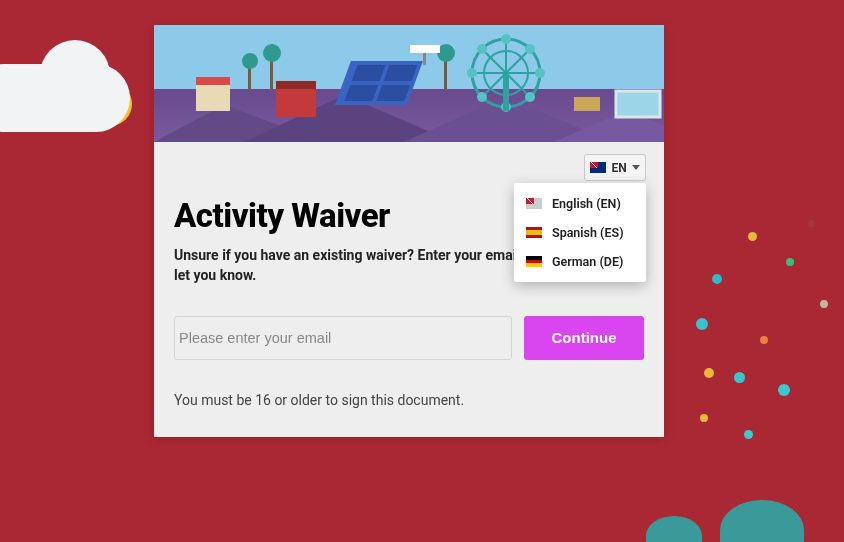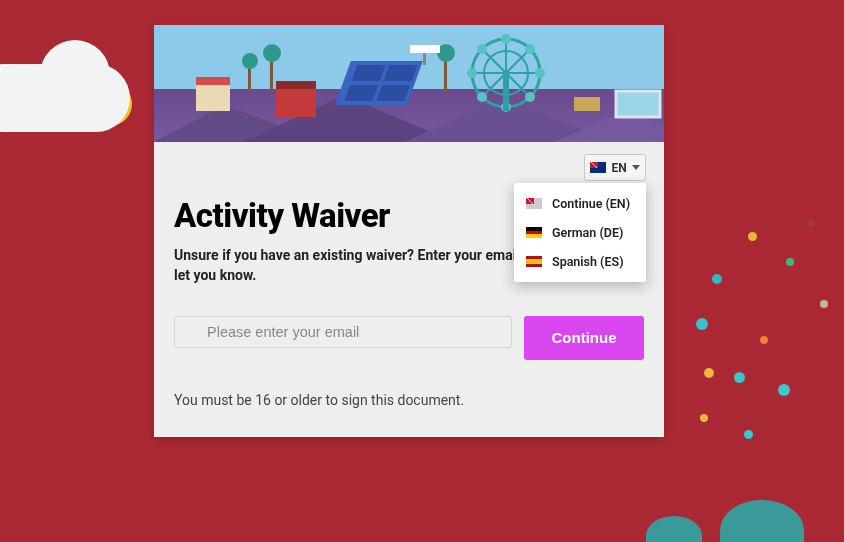--- a/index.html
+++ b/index.html
@@ -41,22 +41,22 @@
   }
   .lang-item { display:flex; align-items:center; gap:10px; padding:7px 12px; font-size:12.5px; font-weight:600; color:#222; cursor:pointer;}
   .flag { width:16px; height:11px; display:inline-block; background:#ccc; position:relative; flex:0 0 16px;}
   .flag-de{background:linear-gradient(#000 0 33%,#dd0000 33% 66%,#ffce00 66%);}
   .flag-es{background:linear-gradient(#aa151b 0 25%,#f1bf00 25% 75%,#aa151b 75%);}
 
   h1.title { font-size:33px; font-weight:800; color:#000000; margin-top:36px; letter-spacing:-0.5px;}
   p.sub { font-size:14px; font-weight:700; color:#222; margin-top:10px; line-height:1.45; max-width:460px;}
   .row { display:flex; gap:12px; margin-top:30px;}
   .email {
-    flex:1; height:32px; border:1px solid #d5d5d5; border-radius:3px;
-    padding:0 32px; font-size:14.5px; background:#eeeeee; color:#333;
+    flex:1; height:44px; border:1px solid #d5d5d5; border-radius:3px;
+    padding:0 4px; font-size:14.5px; background:#eeeeee; color:#333;
   }
   .email::placeholder{color:#888;}
   .continue {
     width:120px; height:44px; border:none; border-radius:3px;
     background:#d946ef; color:#fff; font-size:15px; font-weight:700; cursor:pointer;
   }
   .note { font-size:14px; color:#444; margin-top:32px;}
 
   
   .hat { position:absolute; border-radius:50% 50% 10% 10%; background:#3a9a9a; }
@@ -151,29 +151,29 @@
 
     <div class="lang-btn">
       <span class="flag-au"></span>
       <span>EN</span>
       <span class="chev"></span>
     </div>
 
     <div class="lang-menu">
       <div class="lang-item">
         <span class="flag flag-au"></span>
-        <span>Continue (EN)</span>
+        <span>English (EN)</span>
+      </div>
+      <div class="lang-item">
+        <span class="flag flag-es"></span>
+        <span>Spanish (ES)</span>
       </div>
       <div class="lang-item">
         <span class="flag flag-de"></span>
         <span>German (DE)</span>
-      </div>
-      <div class="lang-item">
-        <span class="flag flag-es"></span>
-        <span>Spanish (ES)</span>
       </div>
     </div>
 
     <h1 class="title">Activity Waiver</h1>
     <p class="sub">Unsure if you have an existing waiver? Enter your email address and we'll let you know.</p>
 
     <div class="row">
       <input class="email" type="email" placeholder="Please enter your email" style="">
       <button class="continue">Continue</button>
     </div>

